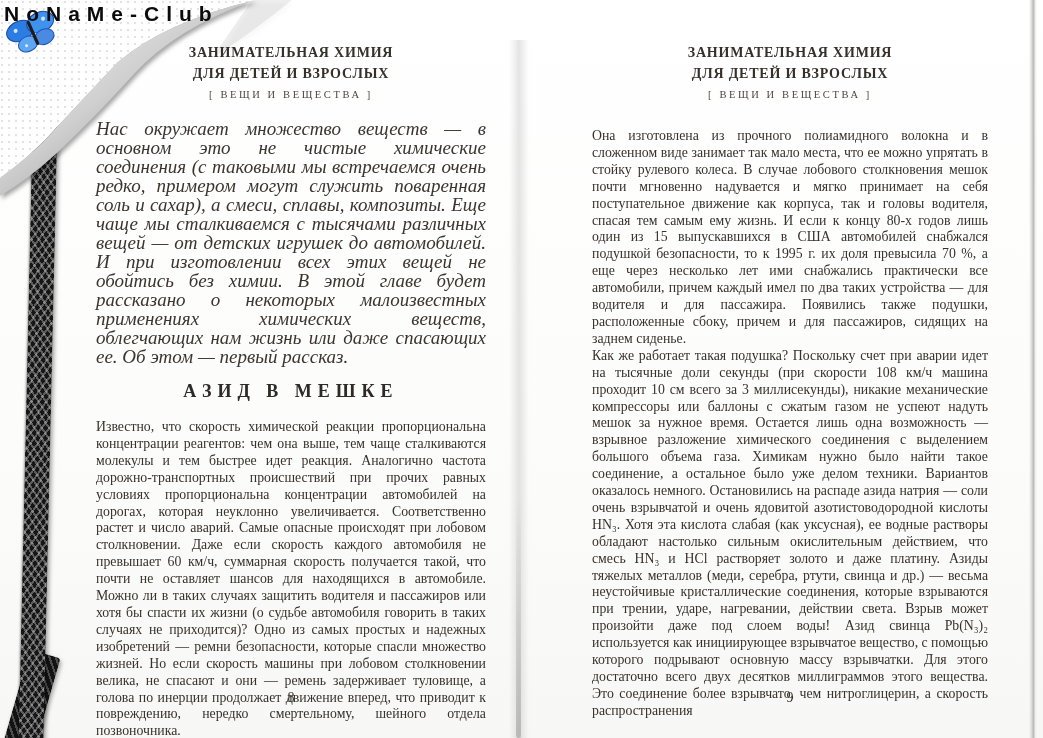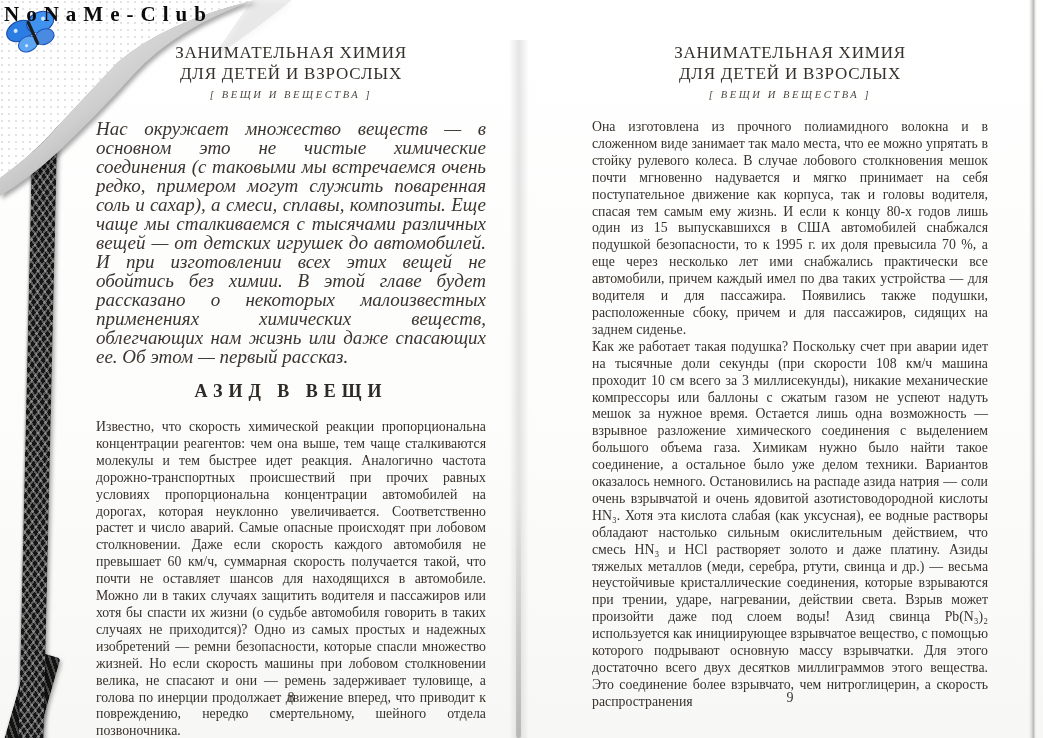--- a/index.html
+++ b/index.html
@@ -52,44 +52,44 @@
     background:linear-gradient(90deg, rgba(0,0,0,0), #d9d9d7 35%, #b9b9b7 55%, #efefed 80%, rgba(0,0,0,0));
     z-index:1;
   }
 
   
   .watermark { position:absolute; left:0; top:0; width:300px; height:235px; z-index:8; }
   .watermark svg { position:absolute; left:0; top:0;
     filter:drop-shadow(2px 3px 2px rgba(0,0,0,.35)); }
   .watermark-label {
     position:absolute; left:4px; top:2px; z-index:9;
-    font-family:Liberation Serif, serif; font-weight:bold;
+    font-family:Liberation Sans, sans-serif; font-weight:bold;
     font-size:21px; letter-spacing:7px; color:#0b0b0b; white-space:nowrap;
   }
 
   
   .page { position:absolute; top:42px; height:660px; z-index:2; }
   .page-left  { left:96px;  width:390px; }
   .page-right { left:592px; width:396px; }
 
   .hdr { text-align:center; color:#35302a; }
-  .hdr-title { font-weight:normal; font-size:17px; line-height:21px; letter-spacing:.8px; }
-  .hdr-sub { margin-top:5px; font-size:10.5px; letter-spacing:2.6px; color:#4c463f;font-style:italic; }
+  .hdr-title { font-weight:bold; font-size:14px; line-height:21px; letter-spacing:.8px; }
+  .hdr-sub { margin-top:5px; font-size:10.5px; letter-spacing:2.6px; color:#4c463f; }
 
   .intro {
     margin-top:19px; font-style:italic; font-size:19px; line-height:19px;
     text-align:justify; color:#3b352f;
   }
   .section-title {
     margin-top:15px; text-align:center; font-weight:bold; font-size:18px;
     letter-spacing:6px; color:#2e2a25;
   }
   .body-text { margin-top:17px; font-size:13.8px; line-height:16.9px;
     text-align:justify; color:#37312b; }
-  .page-right .body-text { margin-top:19px; }
+  .page-right .body-text { margin-top:28px; }
   .body-text p { text-align:justify; }
 
   .pagenum {
     position:absolute; top:648px; left:0; width:100%;
     text-align:center; font-size:14px; color:#3b352f;
   }
 </style>
 </head>
 <body>
 
@@ -133,21 +133,21 @@
   <div class="watermark-label">NoNaMe-Club</div>
 </div>
 
 <div class="page page-left">
   <div class="hdr">
     <div class="hdr-title">ЗАНИМАТЕЛЬНАЯ ХИМИЯ</div>
     <div class="hdr-title">ДЛЯ ДЕТЕЙ И ВЗРОСЛЫХ</div>
     <div class="hdr-sub">[ ВЕЩИ И ВЕЩЕСТВА ]</div>
   </div>
   <div class="intro">Нас окружает множество веществ — в основном это не чистые химические соединения (с таковыми мы встречаемся очень редко, примером могут служить поваренная соль и сахар), а смеси, сплавы, композиты. Еще чаще мы сталкиваемся с тысячами различных вещей — от детских игрушек до автомобилей. И при изготовлении всех этих вещей не обойтись без химии. В этой главе будет рассказано о некоторых малоизвестных применениях химических веществ, облегчающих нам жизнь или даже спасающих ее. Об этом — первый рассказ.</div>
-  <div class="section-title">АЗИД В ВЕЩИ</div>
+  <div class="section-title">АЗИД В МЕШКЕ</div>
   <div class="body-text">
     <p>Известно, что скорость химической реакции пропорциональна концентрации реагентов: чем она выше, тем чаще сталкиваются молекулы и тем быстрее идет реакция. Аналогично частота дорожно-транспортных происшествий при прочих равных условиях пропорциональна концентрации автомобилей на дорогах, которая неуклонно увеличивается. Соответственно растет и число аварий. Самые опасные происходят при лобовом столкновении. Даже если скорость каждого автомобиля не превышает 60 км/ч, суммарная скорость получается такой, что почти не оставляет шансов для находящихся в автомобиле. Можно ли в таких случаях защитить водителя и пассажиров или хотя бы спасти их жизни (о судьбе автомобиля говорить в таких случаях не приходится)? Одно из самых простых и надежных изобретений — ремни безопасности, которые спасли множество жизней. Но если скорость машины при лобовом столкновении велика, не спасают и они — ремень задерживает туловище, а голова по инерции продолжает движение вперед, что приводит к повреждению, нередко смертельному, шейного отдела позвоночника.</p>
     <p>И тут на помощь автомобилистам пришла химия. В 90-х гг. XX века химики ведущих автомобильных корпораций разработали новый способ защиты автомобилистов — подушку безопасности.</p>
   </div>
   <div class="pagenum">8</div>
 </div>
 
 <div class="page page-right">
   <div class="hdr">
     <div class="hdr-title">ЗАНИМАТЕЛЬНАЯ ХИМИЯ</div>

